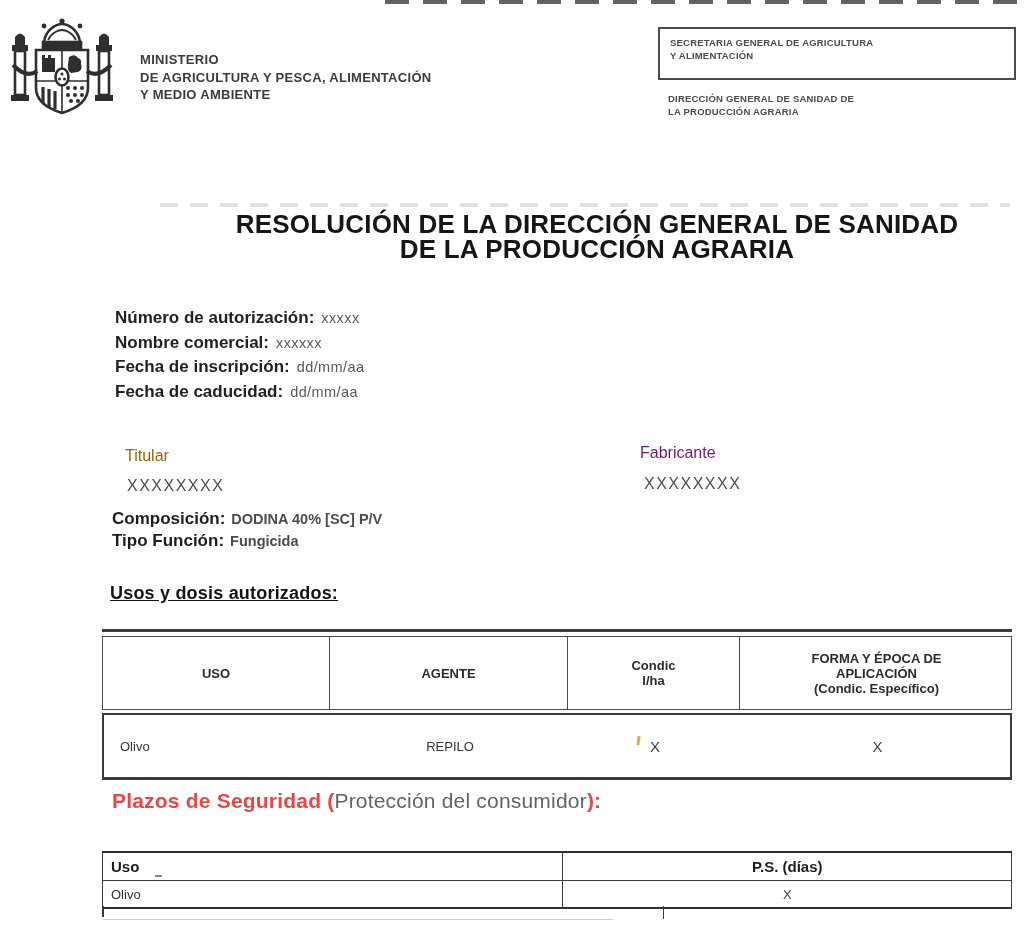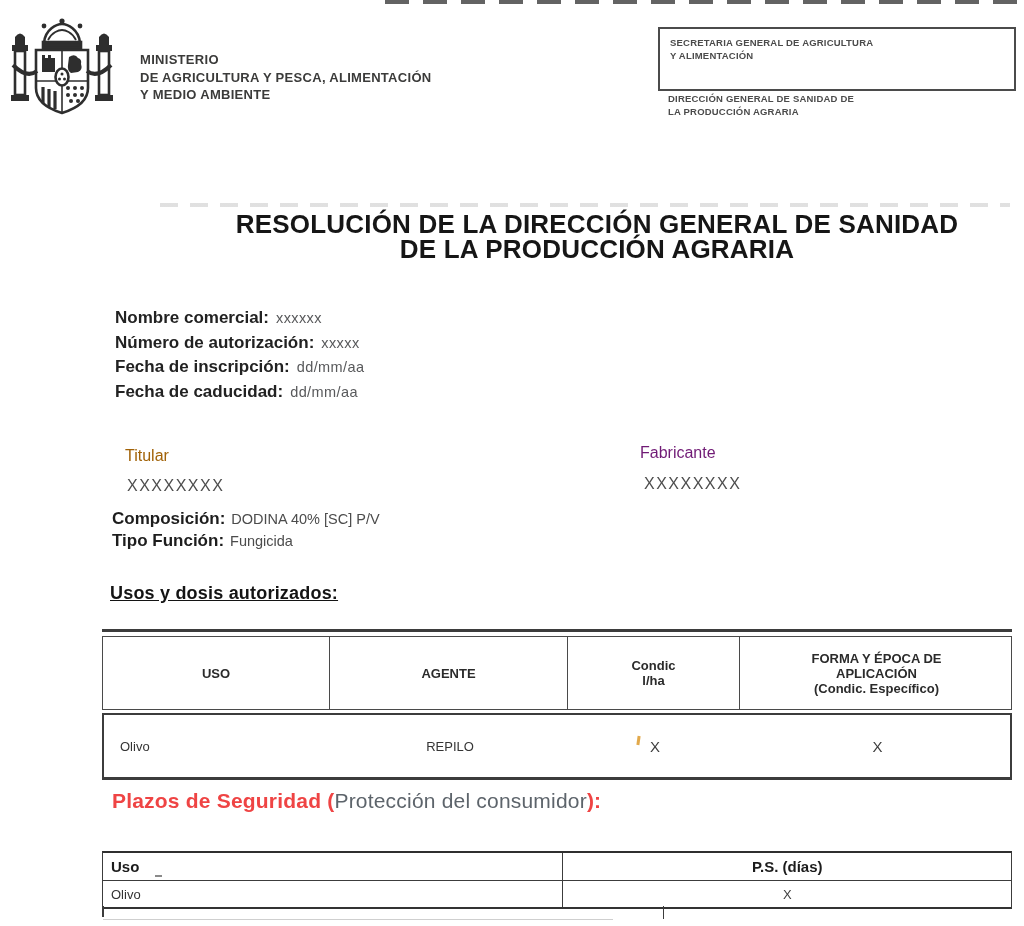--- a/index.html
+++ b/index.html
@@ -11,21 +11,21 @@
   
   .scan-dashes{top:0;left:385px;width:639px;height:4px;opacity:.8;
     background:repeating-linear-gradient(90deg,#3c3c3c 0 24px,transparent 24px 38px);}
   .scan-smudge{top:203px;left:160px;width:850px;height:4px;opacity:.18;
     background:repeating-linear-gradient(90deg,#555 0 18px,transparent 18px 30px);}
 
   
   .logo{top:13px;left:7px;width:110px;height:108px;}
   .ministry{top:51px;left:140px;font-size:13px;font-weight:bold;color:#3b3b3a;
     line-height:17.5px;letter-spacing:.3px;}
-  .secretaria-box{top:27px;left:658px;width:358px;height:64px;border:2px solid #4b4b4b;
+  .secretaria-box{top:27px;left:658px;width:358px;height:53px;border:2px solid #4b4b4b;
     box-sizing:border-box;padding:7px 10px;}
   .org-small{font-size:9.5px;font-weight:bold;color:#4b4b4b;line-height:13px;letter-spacing:.2px;}
   .direccion{top:92px;left:668px;}
 
   
   .doc-title{top:212px;left:217px;width:760px;text-align:center;
     font-size:26px;font-weight:bold;color:#161616;line-height:25px;letter-spacing:.2px;}
 
   
   .fields{top:306px;left:115px;}
@@ -35,21 +35,21 @@
 
   
   .titular-label{top:447px;left:125px;font-size:16px;color:#a16207;}
   .fabricante-label{top:444px;left:640px;font-size:16px;color:#701a75;}
   .titular-value{top:477px;left:127px;}
   .fabricante-value{top:475px;left:644px;}
   .party-value{font-size:16px;color:#4e4e4e;letter-spacing:1.5px;font-weight:500;}
 
   .comp-row{left:112px;white-space:nowrap;}
   .comp-label{font-size:17px;font-weight:bold;color:#1d1d1d;}
-  .comp-value{font-size:14.5px;font-weight:400;color:#4c4c4c;margin-left:6px;}
+  .comp-value{font-size:14.5px;font-weight:700;color:#4c4c4c;margin-left:6px;}
 
   .usos-heading{top:583px;left:110px;font-size:18px;font-weight:bold;color:#141414;
     text-decoration:underline;letter-spacing:.2px;}
 
   
   .t1{top:629px;left:102px;width:910px;}
   .t1-topbar{height:0;border-top:3px solid #3d3d3d;}
   .t1-header{margin-top:4px;border:1px solid #4a4a4a;display:flex;height:72px;box-sizing:content-box;}
   .t1-header .cell{display:flex;align-items:center;justify-content:center;text-align:center;
     font-size:13px;font-weight:bold;color:#2b2b2b;line-height:15px;box-sizing:border-box;}
@@ -157,24 +157,24 @@
   <div class="org-small preline">SECRETARIA GENERAL DE AGRICULTURA
 Y ALIMENTACIÓN</div>
 </div>
 <div class="abs direccion org-small preline">DIRECCIÓN GENERAL DE SANIDAD DE
 LA PRODUCCIÓN AGRARIA</div>
 
 <div class="abs doc-title">RESOLUCIÓN DE LA DIRECCIÓN GENERAL DE SANIDAD DE LA PRODUCCIÓN AGRARIA</div>
 
 <div class="abs fields">
   <div class="field-row">
+    <span class="field-label">Número de autorización:</span><span class="field-value">xxxxx</span>
+  </div>
+  <div class="field-row">
     <span class="field-label">Nombre comercial:</span><span class="field-value">xxxxxx</span>
-  </div>
-  <div class="field-row">
-    <span class="field-label">Número de autorización:</span><span class="field-value">xxxxx</span>
   </div>
   <div class="field-row">
     <span class="field-label">Fecha de inscripción:</span><span class="field-value">dd/mm/aa</span>
   </div>
   <div class="field-row">
     <span class="field-label">Fecha de caducidad:</span><span class="field-value">dd/mm/aa</span>
   </div>
 </div>
 
 <div class="abs titular-label">Titular</div>

